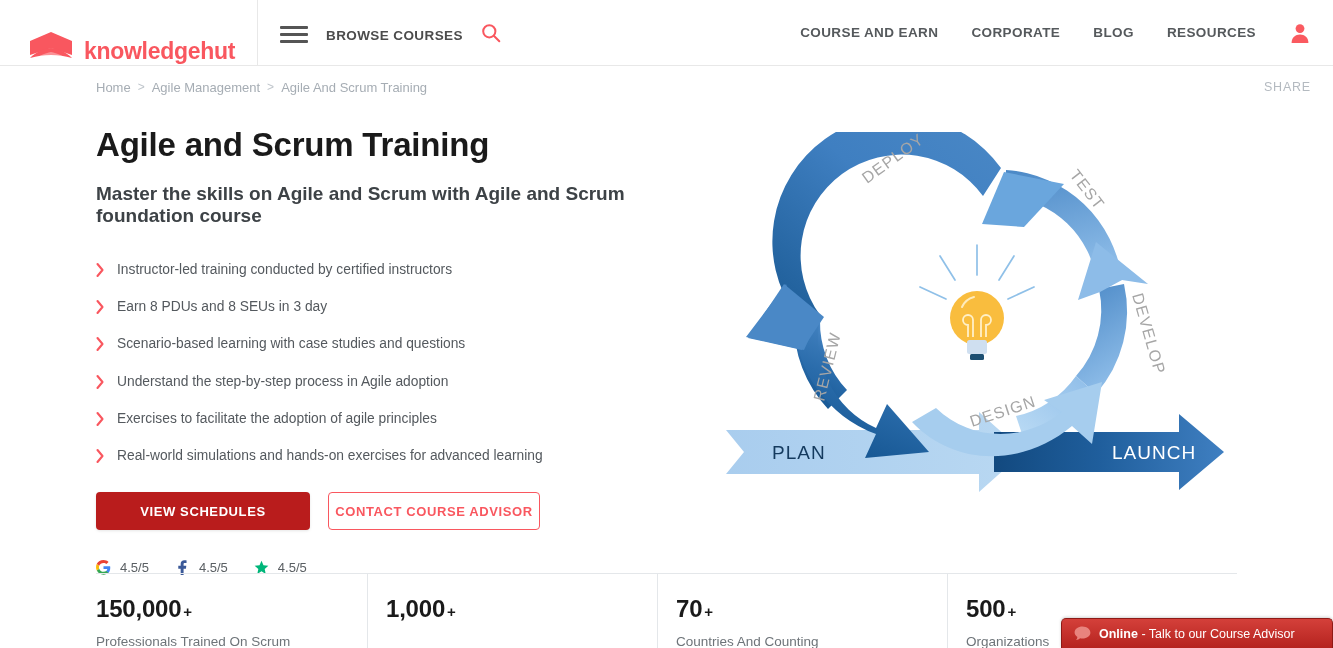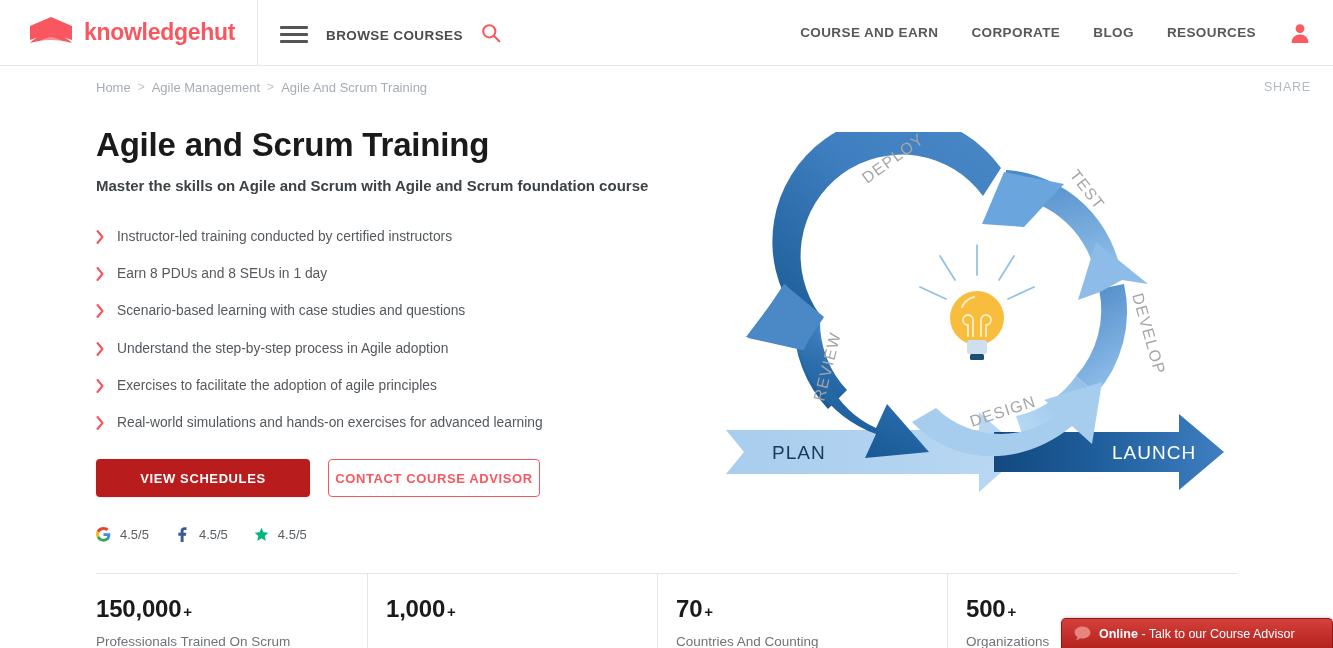--- a/index.html
+++ b/index.html
@@ -16,21 +16,21 @@
     position: relative;
     height: 66px;
     width: 100%;
     background: #ffffff;
     border-bottom: 1px solid #e8e8e8;
     display: flex;
     align-items: center;
   }
   .logo-wrap {
     display: flex;
-    align-items: center;
+    align-items: flex-end;
     gap: 10px;
     padding-left: 28px;
     height: 100%;
   }
   .logo-mark { width: 46px; height: 34px; display:block; }
   .logo-text {
     font-size: 23px;
     font-weight: bold;
     color: #f9575f;
     letter-spacing: -0.3px;
@@ -108,22 +108,22 @@
   }
   .hero-left { width: 620px; flex: none; }
   .hero-title {
     font-size: 33px;
     font-weight: bold;
     color: #1a1a1a;
     letter-spacing: -0.2px;
     line-height: 1.15;
   }
   .hero-sub {
-    margin-top: 13px;
-    font-size: 15px;
+    margin-top: 19px;
+    font-size: 19px;
     font-weight: bold;
     color: #3d4246;
   }
   .features { margin-top: 34px; list-style: none; }
   .feature-item {
     display: flex;
     align-items: flex-start;
     gap: 12px;
     margin-bottom: 14px;
     margin-top: 20px;
@@ -296,21 +296,21 @@
       <li class="feature-item">
         <svg class="feature-chev" viewBox="0 0 9 16">
           <polyline points="1.5,2 6.5,8 1.5,14" fill="none" stroke="#f9575f" stroke-width="2.1" stroke-linecap="round" stroke-linejoin="round"></polyline>
         </svg>
         <span class="feature-text">Instructor-led training conducted by certified instructors</span>
       </li>
       <li class="feature-item">
         <svg class="feature-chev" viewBox="0 0 9 16">
           <polyline points="1.5,2 6.5,8 1.5,14" fill="none" stroke="#f9575f" stroke-width="2.1" stroke-linecap="round" stroke-linejoin="round"></polyline>
         </svg>
-        <span class="feature-text">Earn 8 PDUs and 8 SEUs in 1 day</span>
+        <span class="feature-text">Earn 8 PDUs and 8 SEUs in 3 day</span>
       </li>
       <li class="feature-item">
         <svg class="feature-chev" viewBox="0 0 9 16">
           <polyline points="1.5,2 6.5,8 1.5,14" fill="none" stroke="#f9575f" stroke-width="2.1" stroke-linecap="round" stroke-linejoin="round"></polyline>
         </svg>
         <span class="feature-text">Scenario-based learning with case studies and questions</span>
       </li>
       <li class="feature-item">
         <svg class="feature-chev" viewBox="0 0 9 16">
           <polyline points="1.5,2 6.5,8 1.5,14" fill="none" stroke="#f9575f" stroke-width="2.1" stroke-linecap="round" stroke-linejoin="round"></polyline>

